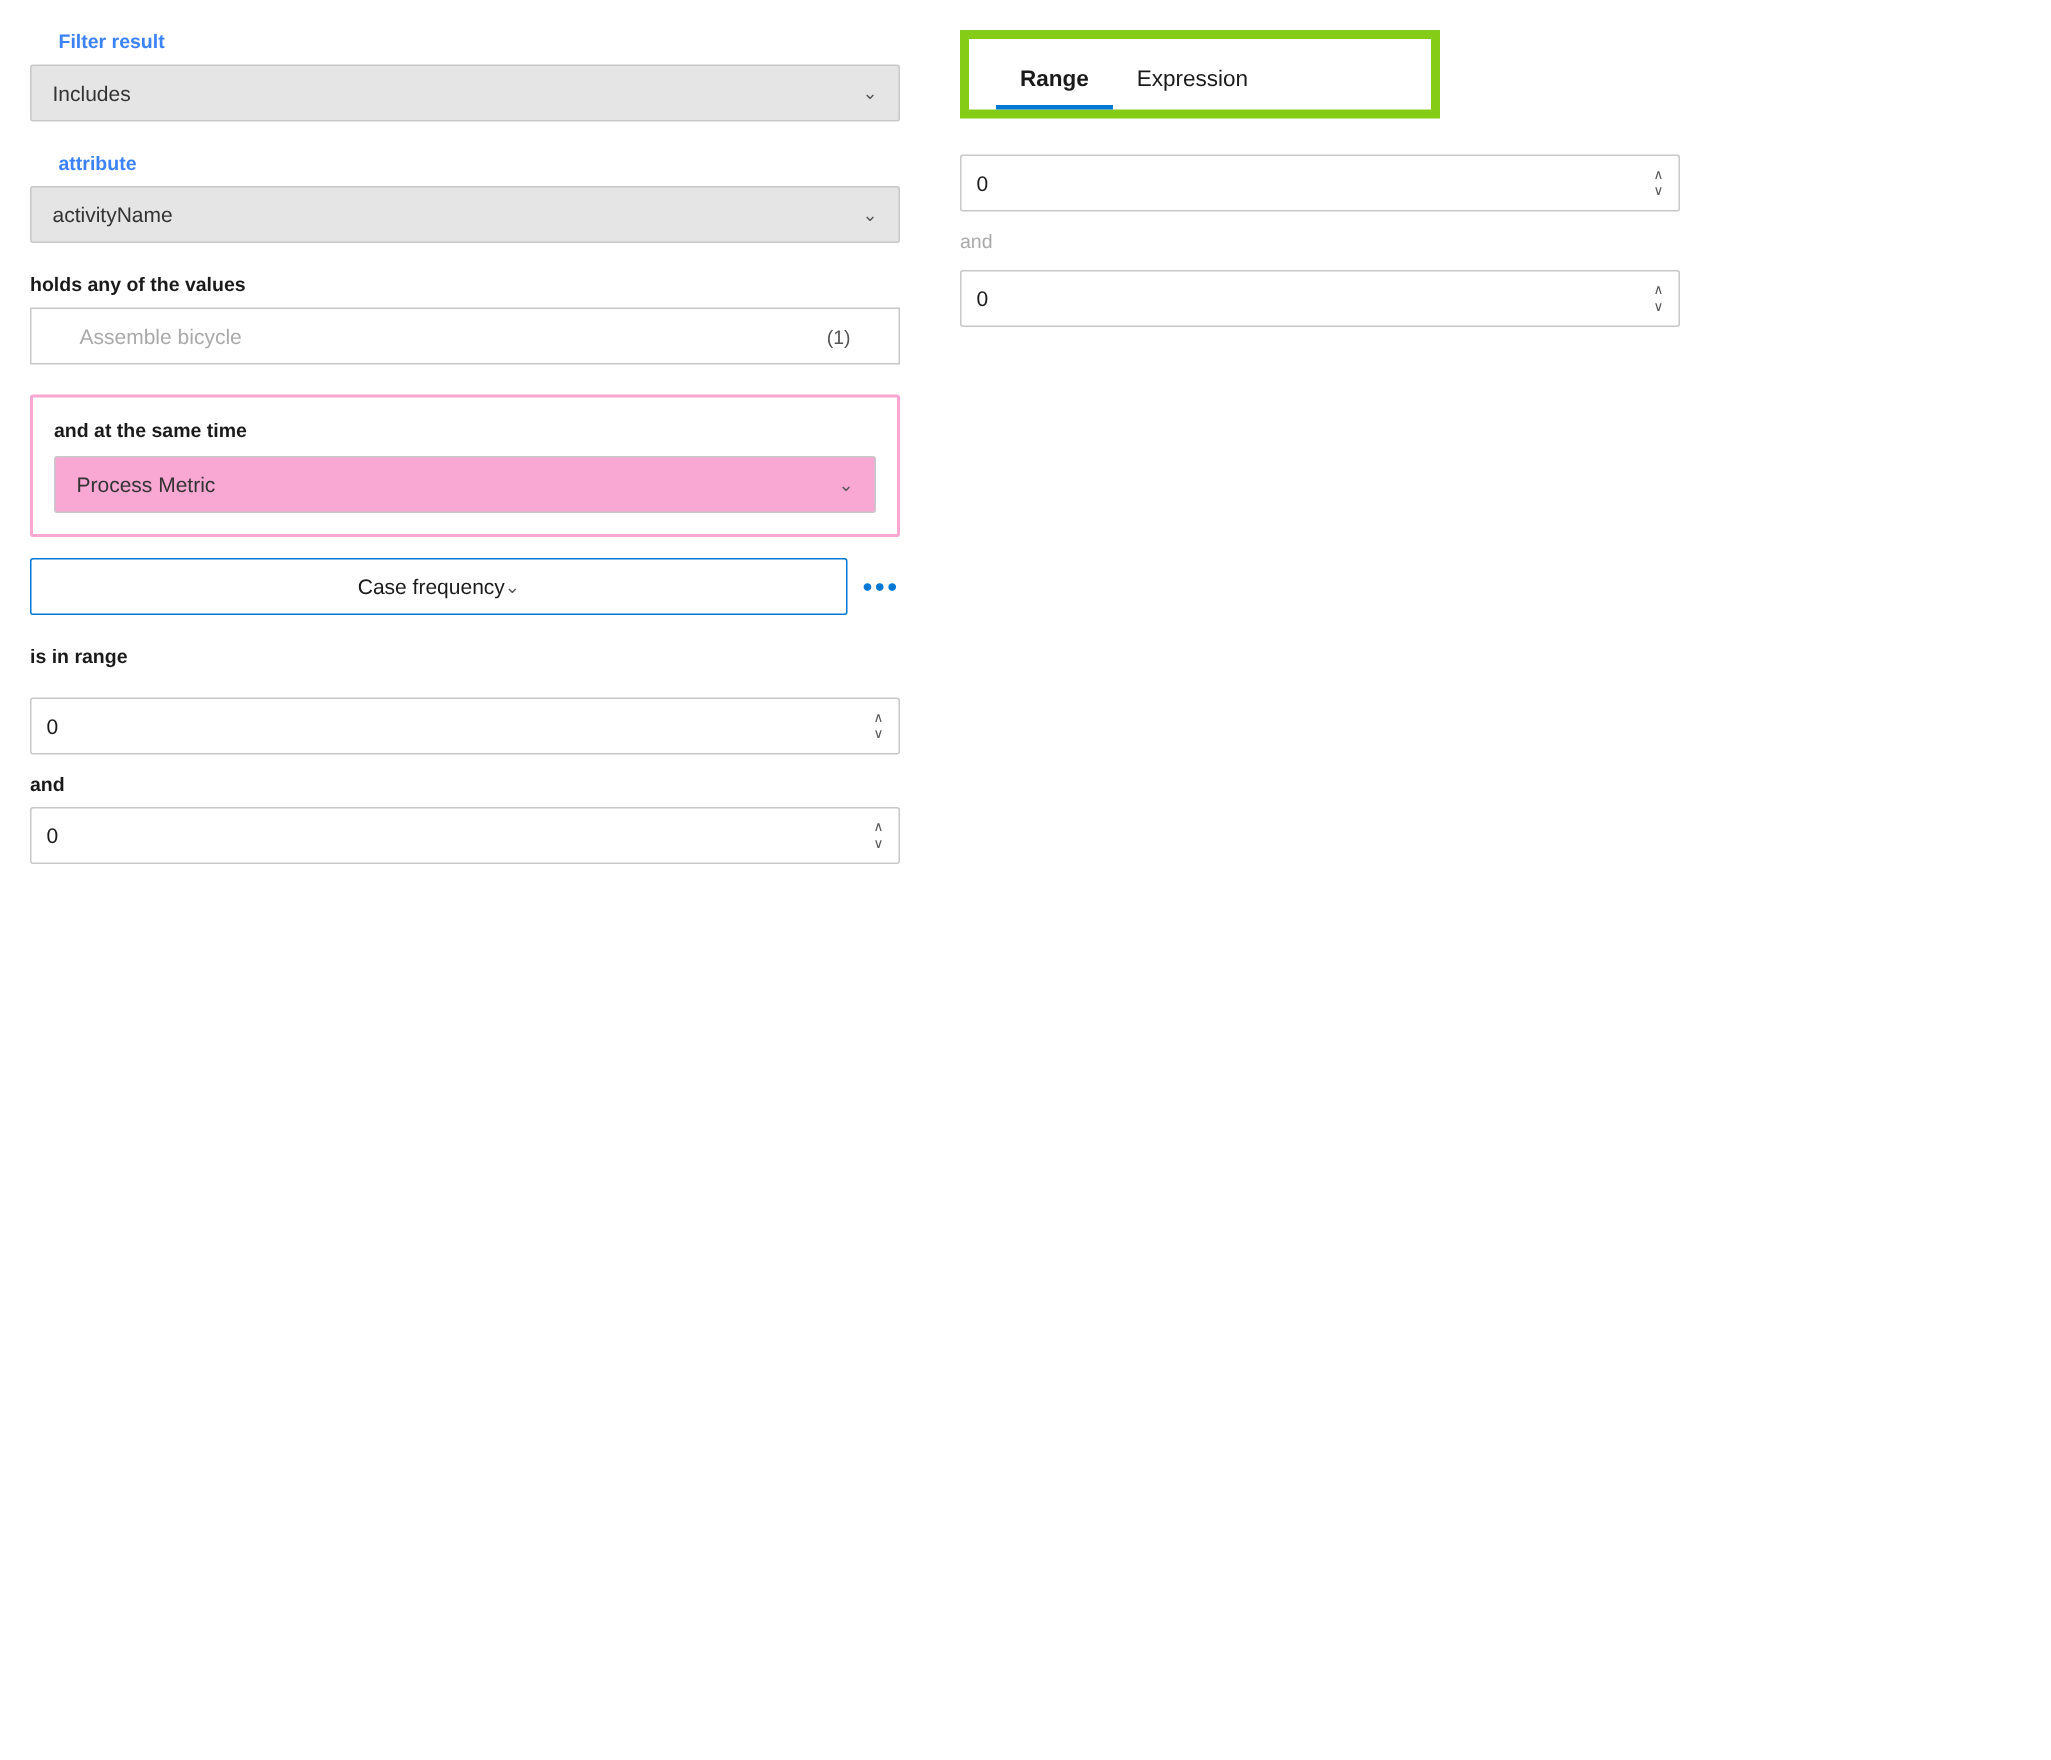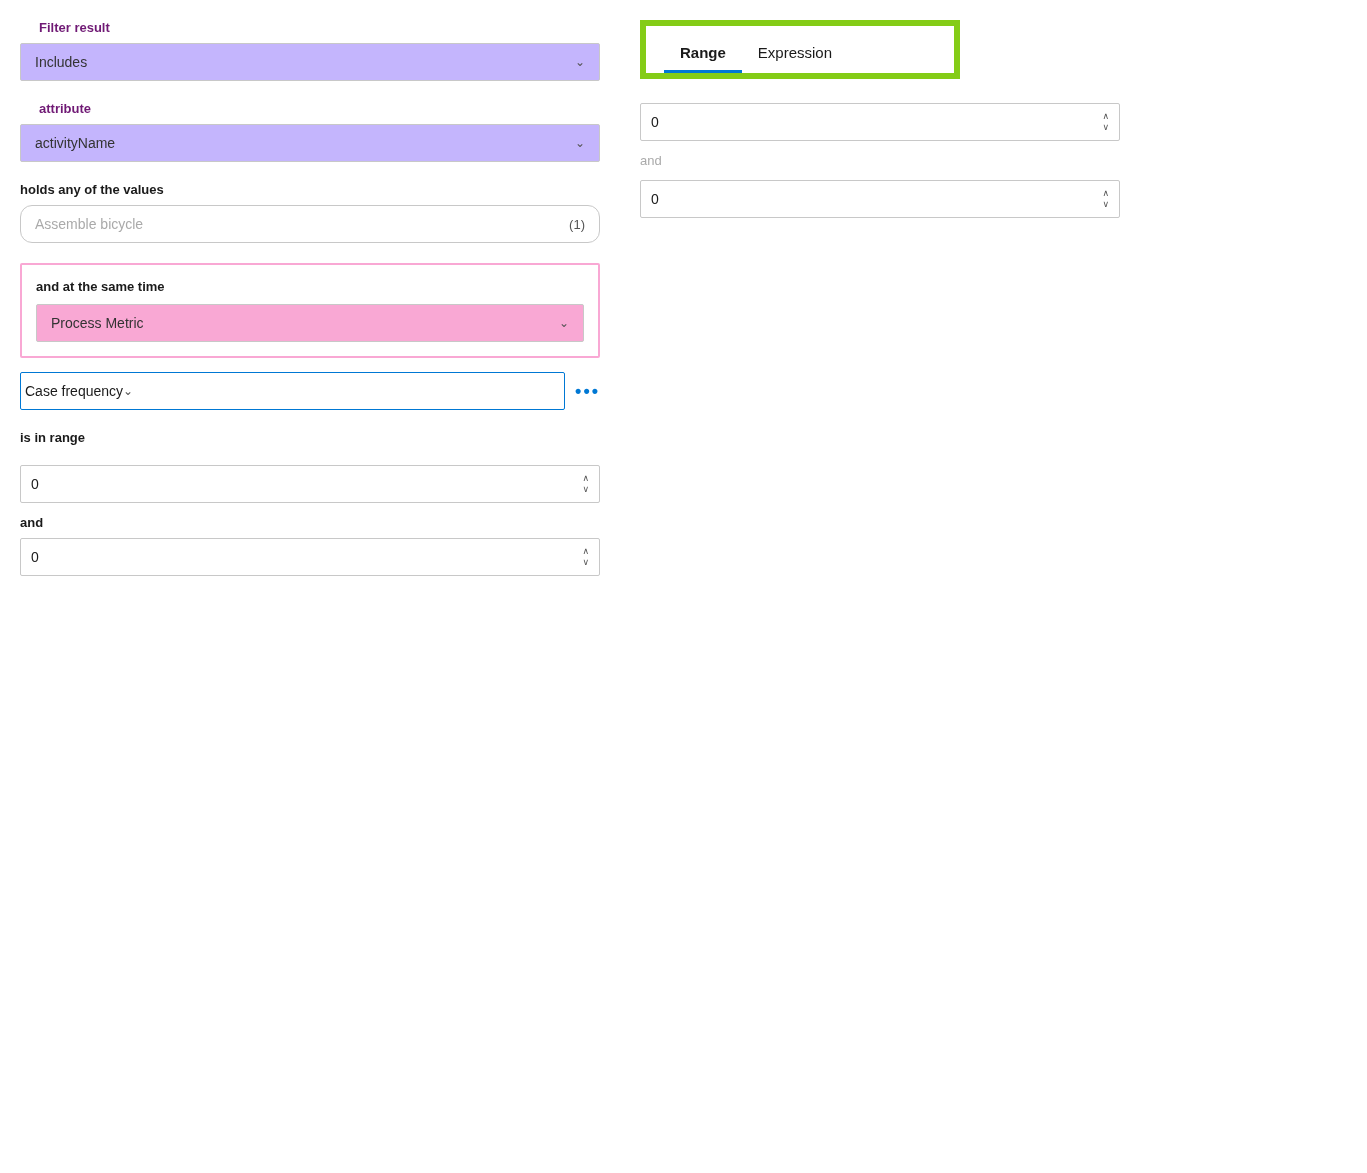--- a/index.html
+++ b/index.html
@@ -34,32 +34,32 @@
       font-size: 20px;
       font-weight: 600;
       margin-bottom: 28px;
       color: #1a1a1a;
     }
 
     .section-label {
       font-size: 13px;
       font-weight: 600;
       margin-bottom: 8px;
-      color: #701a75;
+      color: #3b82f6;
       padding-left: 19px;
     }
 
     .dropdown {
       display: flex;
       align-items: center;
       justify-content: space-between;
       border: 1px solid #c8c8c8;
       padding: 10px 14px;
       border-radius: 2px;
-      background: #c4b5fd;
+      background: #e5e5e5;
       cursor: pointer;
       width: 100%;
       margin-bottom: 20px;
     }
 
     .dropdown-text {
       color: #333;
       font-size: 14px;
     }
 
@@ -73,22 +73,22 @@
       font-weight: 600;
       margin-bottom: 8px;
       color: #1a1a1a;
     }
 
     .values-field {
       display: flex;
       align-items: center;
       justify-content: space-between;
       border: 1px solid #c8c8c8;
-      padding: 10px 14px;
-      border-radius: 12px;
+      padding: 10px 32px;
+      border-radius: 0;
       background: #ffffff;
       cursor: pointer;
       width: 100%;
       margin-bottom: 20px;
     }
 
     .values-text {
       color: #aaa;
       font-size: 14px;
     }
@@ -129,21 +129,21 @@
     .blue-dropdown-row {
       display: flex;
       align-items: center;
       gap: 10px;
       margin-bottom: 20px;
     }
 
     .blue-dropdown {
       display: flex;
       align-items: center;
-      justify-content: flex-start;
+      justify-content: center;
       border: 1.5px solid #0078d4;
       padding: 10px 4px;
       border-radius: 2px;
       background: #ffffff;
       cursor: pointer;
       flex: 1;
     }
 
     .blue-dropdown-text {
       color: #1a1a1a;

